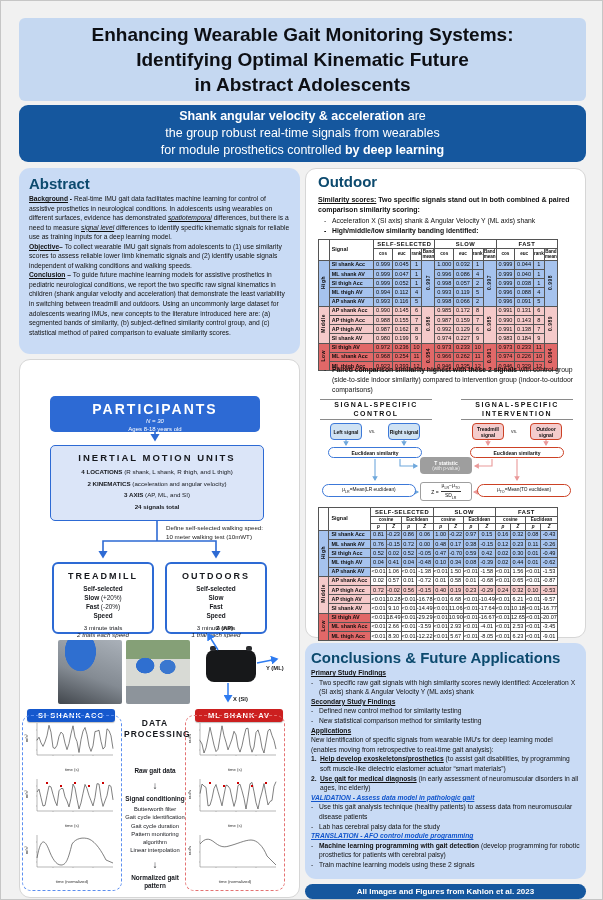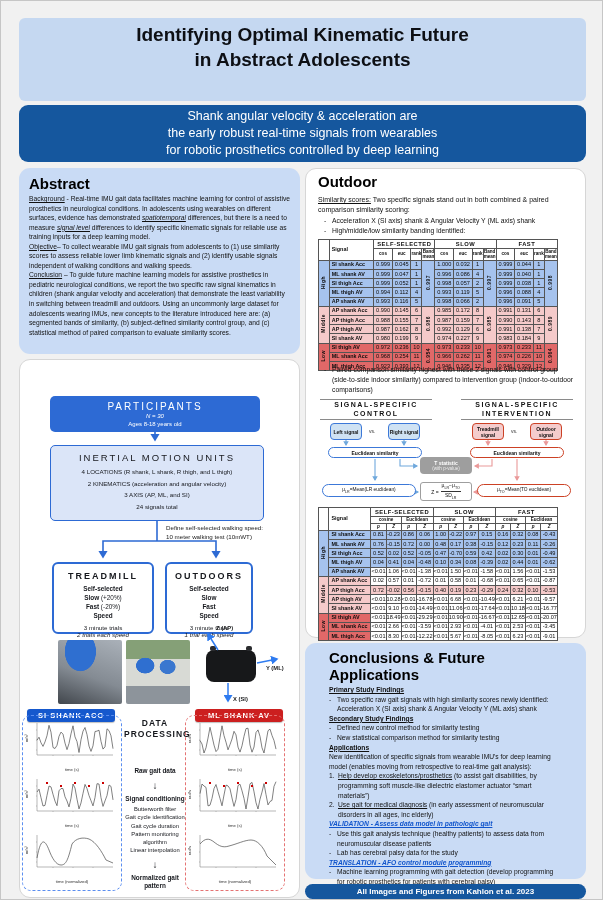--- a/index.html
+++ b/index.html
@@ -1,50 +1,50 @@
 <!DOCTYPE html>
 <html><head>
 <meta charset="utf-8">
 <style>
   html,body{margin:0;padding:0;background:#e7e7e7;}
   *{box-sizing:border-box;font-family:"Liberation Sans",sans-serif;}
   .poster{position:relative;width:603px;height:900px;margin:0 auto;background:#f1f1f1;border:1px solid #c6c6c6;overflow:hidden;}
-  .b{font-weight:normal;} .i{font-style:italic;} .u{text-decoration:underline;}
+  .b{font-weight:bold;} .i{font-style:italic;} .u{text-decoration:underline;}
   
   .title-panel{position:absolute;left:18px;top:17px;width:567px;height:83px;background:#c5d8f1;border-radius:6px;
     text-align:center;font-weight:bold;font-size:19px;line-height:25px;color:#0d0f14;padding-top:4px;}
   .subtitle-panel{position:absolute;left:18px;top:104px;width:567px;height:57px;background:#15579e;border-radius:9px;
     text-align:center;color:#fff;font-size:12.5px;line-height:17px;padding-top:3px;}
   
   .panel{position:absolute;border-radius:11px;}
   .panel.blue{background:#c9dbf5;}
   .panel.white{background:#ffffff;border:1px solid #d6d6d6;}
-  .sec-head{font-weight:bold;font-size:15px;color:#000000;}
+  .sec-head{font-weight:bold;font-size:15px;color:#0c4a6e;}
   
   .abstract{left:18px;top:167px;width:281px;height:186px;padding:7px 10px;}
   .abstract .body{font-size:6.7px;line-height:9.55px;color:#111;margin-top:2px;text-align:left;}
   
   .methods{left:18px;top:358px;width:281px;height:539px;}
   .methods .sec-head{position:absolute;left:12px;top:4px;}
   .fbox{position:absolute;border-radius:5px;text-align:center;}
   .participants{left:30px;top:36px;width:210px;height:36px;background:#2d6ad4;color:#fff;}
-  .participants .ft{font-size:10px;font-weight:normal;letter-spacing:2px;margin-top:5px;}
+  .participants .ft{font-size:14px;font-weight:bold;letter-spacing:2px;margin-top:5px;}
   .participants .fs{font-size:6px;line-height:8px;}
   .imu{left:30px;top:85px;width:214px;height:76px;background:#dbe5f8;border:1.5px solid #2d6ad4;color:#16181d;}
-  .imu .ft{font-size:9.5px;font-weight:normal;letter-spacing:2px;margin-top:6px;margin-bottom:3px;}
+  .imu .ft{font-size:9.5px;font-weight:bold;letter-spacing:2px;margin-top:6px;margin-bottom:3px;}
   .imu .fl{font-size:6.2px;line-height:11.5px;}
   .speed-note{position:absolute;left:146px;top:164px;width:134px;font-size:6.2px;line-height:8.5px;color:#222;text-align:left;}
   .cond{background:#fff;border:2px solid #2d6ad4;border-radius:6px;color:#16181d;}
   .cond .ft{font-size:9px;font-weight:bold;letter-spacing:2px;margin-top:7px;margin-bottom:3px;}
   .cond .fl{font-size:6.4px;line-height:9px;font-weight:bold;}
   .cond .fl .r{font-weight:normal;}
   .cond .tr1{font-size:6.2px;margin-top:4px;}
   .cond .tr2{font-size:6.2px;font-style:italic;}
   .treadmill{left:32px;top:202px;width:102px;height:72px;}
-  .outdoors{left:145px;top:202px;width:88px;height:72px;}
+  .outdoors{left:145px;top:202px;width:102px;height:72px;}
   .photo{position:absolute;top:280px;height:64px;border-radius:2px;}
   .photo1{left:38px;width:64px;background:
      radial-gradient(ellipse at 35% 18%, #2f6fd0 0 26%, transparent 27%),
      linear-gradient(200deg,#aab1b9 0%,#848b93 55%,#41464c 100%);}
   .photo2{left:106px;width:64px;background:
      radial-gradient(ellipse at 30% 40%, #2f6fd0 0 14%, transparent 15%),
      radial-gradient(ellipse at 65% 42%, #3a77cf 0 13%, transparent 14%),
      linear-gradient(#85a077 0 30%,#d8dad5 30% 72%,#8d949b 72%);}
   .device{position:absolute;left:186px;top:290px;width:50px;height:32px;background:#17181a;border-radius:8px;}
   .device:before,.device:after{content:"";position:absolute;width:6px;height:5px;background:#2a2b2e;top:-4px;border-radius:2px;}
@@ -97,43 +97,44 @@
   .eucl-i{background:#fff;border:1.2px solid #cc4125;border-radius:6px;width:94px;height:11px;}
   .mu-box{background:#fff;border-radius:7px;width:94px;height:13px;font-weight:normal;font-size:4.8px;}
   .mu-c{border:1.2px solid #3c78d8;} .mu-i{border:1.2px solid #cc4125;}
   .tstat{background:#9e9e9e;border-radius:4px;width:52px;height:17px;flex-direction:column;color:#fff;}
   .tstat .t2{font-weight:normal;font-size:4.6px;color:#ececec;}
   .formula{background:#fff;border:1px solid #9e9e9e;border-radius:3px;width:52px;height:19px;font-weight:normal;font-size:5px;}
   .frac{display:inline-block;text-align:center;vertical-align:middle;margin-left:2px;}
   .frac .fn{display:block;border-bottom:0.7px solid #333;padding:0 1px;}
   sub{font-size:3.6px;}
   
-  .conclusions{left:304px;top:642px;width:281px;height:236px;padding:6px 24px;}
+  .conclusions{left:304px;top:642px;width:281px;height:236px;padding:6px 6px;}
   .conc-body{font-size:6.7px;line-height:9.6px;color:#111;margin-top:2px;}
   .conc-body .hd{font-weight:bold;text-decoration:underline;}
   .conc-body .bluehd{font-weight:bold;font-style:italic;text-decoration:underline;color:#1155cc;}
   .num-li{padding-left:9px;position:relative;}
   .footer{position:absolute;left:304px;top:883px;width:281px;height:15px;background:#15579e;border-radius:8px;
     color:#fff;font-weight:bold;font-size:8px;text-align:center;line-height:15px;}
   svg.overlay{position:absolute;left:0;top:0;pointer-events:none;}
 </style>
 </head>
 <body>
 
 <div class="poster">
 
   <div class="title-panel">
+    <div>Enhancing Wearable Gait Monitoring Systems:</div>
     <div>Identifying Optimal Kinematic Future</div>
     <div>in Abstract Adolescents</div>
   </div>
 
   <div class="subtitle-panel">
     <div><span class="b">Shank angular velocity &amp; acceleration</span><span> are</span></div>
-    <div>the early robust real-time signals from wearables</div>
-    <div><span>for robotic prosthetics controlled </span><span class="b">by deep learning</span></div>
+    <div>the group robust real-time signals from wearables</div>
+    <div><span>for module prosthetics controlled </span><span class="b">by deep learning</span></div>
   </div>
 
   <div class="panel blue abstract">
     <div class="sec-head">Abstract</div>
     <div class="body">
       <span class="b u">Background</span><span class="b"> - </span><span>Real-time IMU gait data facilitates machine learning for control of assistive prosthetics in neurological conditions. In adolescents using wearables on different surfaces, evidence has demonstrated </span><span class="i u">spatiotemporal</span><span> differences, but there is a need to measure </span><span class="i u">signal level</span><span> differences to identify specific kinematic signals for reliable use as training inputs for a deep learning model.</span><br>
       <span class="b u">Objective</span><span class="b">– </span><span>To collect wearable IMU gait signals from adolescents to (1) use similarity scores to assess reliable lower limb kinematic signals and (2) identify usable signals independent of walking conditions and walking speeds.</span><br>
       <span class="b u">Conclusion</span><span class="b"> – </span><span>To guide future machine learning models for assistive prosthetics in pediatric neurological conditions, we report the two specific raw signal kinematics in children (shank angular velocity and acceleration) that demonstrate the least variability in switching between treadmill and outdoors. Using an uncommonly large dataset for adolescents wearing IMUs, new concepts to the literature introduced here are: (a) segmented bands of similarity, (b) subject-defined similarity control group, and (c) statistical method of paired comparison to evaluate similarity scores.</span>
     </div>
   </div>

